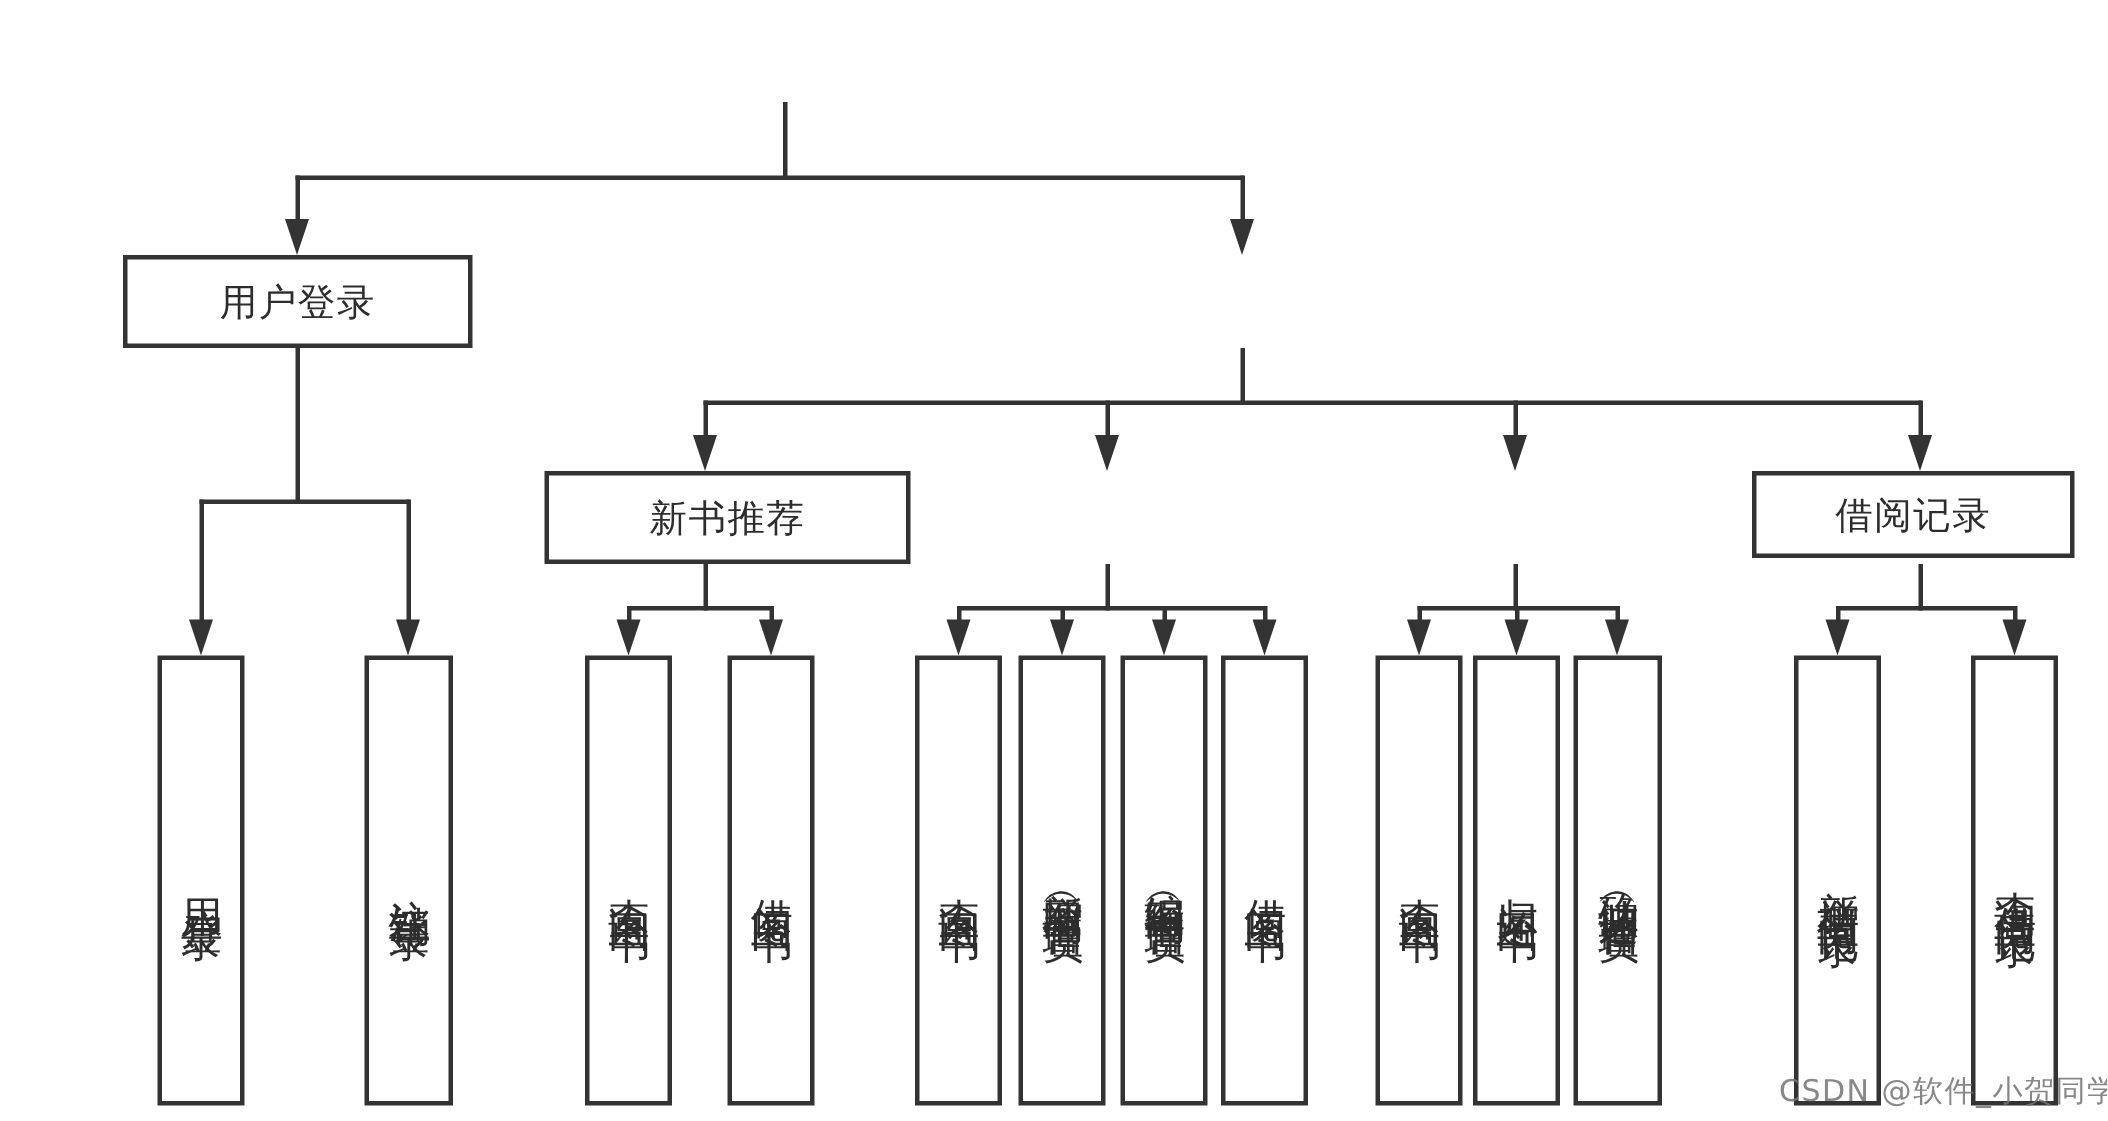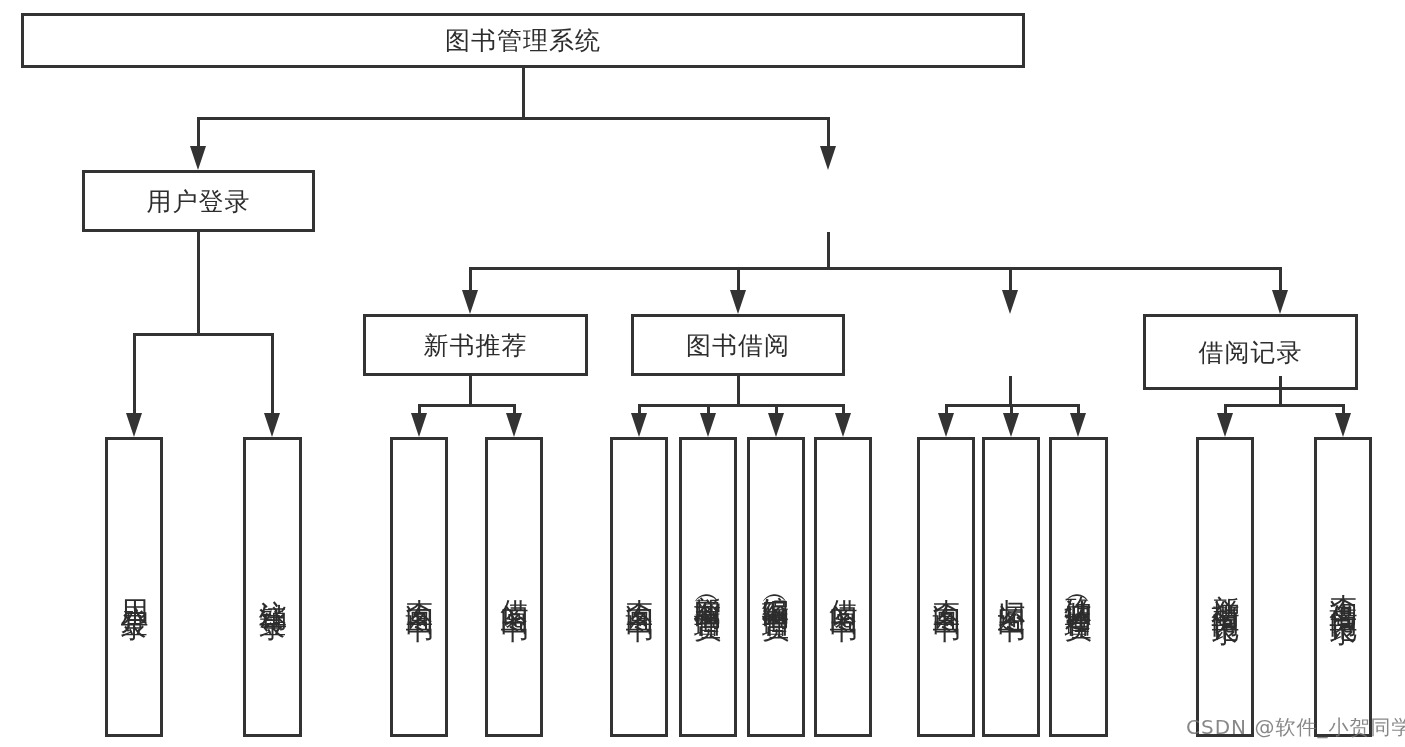--- a/index.html
+++ b/index.html
@@ -30,21 +30,20 @@
   .watermark{
     position:absolute;font-size:20px;color:rgba(115,115,115,0.85);
     white-space:nowrap;z-index:5;letter-spacing:1px;
   }
 </style>
 </head>
 <body>
 
 <div class="canvas">
 
-  <div class="box" style="left:21px;top:13px;width:1004px;height:55px">图书管理系统</div>
 
   <div class="vline" style="left:522px;top:68px;height:52px"></div>
   <div class="hline" style="left:197px;top:117px;width:632px"></div>
   <div class="vline" style="left:197px;top:117px;height:33px"></div>
   <div class="vline" style="left:827px;top:117px;height:33px"></div>
   <div class="arrowhead" style="left:190px;top:146px"></div>
   <div class="arrowhead" style="left:820px;top:146px"></div>
 
   <div class="box" style="left:82px;top:170px;width:233px;height:62px">用户登录</div>
 
@@ -62,23 +61,22 @@
   <div class="hline" style="left:469px;top:267px;width:812px"></div>
   <div class="vline" style="left:469px;top:267px;height:28px"></div>
   <div class="vline" style="left:737px;top:267px;height:28px"></div>
   <div class="vline" style="left:1009px;top:267px;height:28px"></div>
   <div class="vline" style="left:1279px;top:267px;height:28px"></div>
   <div class="arrowhead" style="left:462px;top:290px"></div>
   <div class="arrowhead" style="left:730px;top:290px"></div>
   <div class="arrowhead" style="left:1002px;top:290px"></div>
   <div class="arrowhead" style="left:1272px;top:290px"></div>
 
-  <div class="box" style="left:363px;top:314px;width:225px;height:62px">新书推荐</div>
-  <div class="box" style="left:631px;top:314px;width:214px;height:62px">图书借阅</div>
-  <div class="box" style="left:1143px;top:314px;width:215px;height:76px">借阅记录</div>
+  <div class="box" style="left:363px;top:314px;width:244px;height:62px">新书推荐</div>
+  <div class="box" style="left:1168px;top:314px;width:215px;height:58px">借阅记录</div>
 
   <div class="vline" style="left:469px;top:376px;height:31px"></div>
   <div class="hline" style="left:418px;top:404px;width:97px"></div>
   <div class="vline" style="left:418px;top:404px;height:14px"></div>
   <div class="vline" style="left:513px;top:404px;height:14px"></div>
   <div class="arrowhead" style="left:411px;top:413px"></div>
   <div class="arrowhead" style="left:506px;top:413px"></div>
 
   <div class="vbox" style="left:390px;top:437px;width:58px;height:300px">查询图书</div>
   <div class="vbox" style="left:485px;top:437px;width:58px;height:300px">借阅图书</div>

